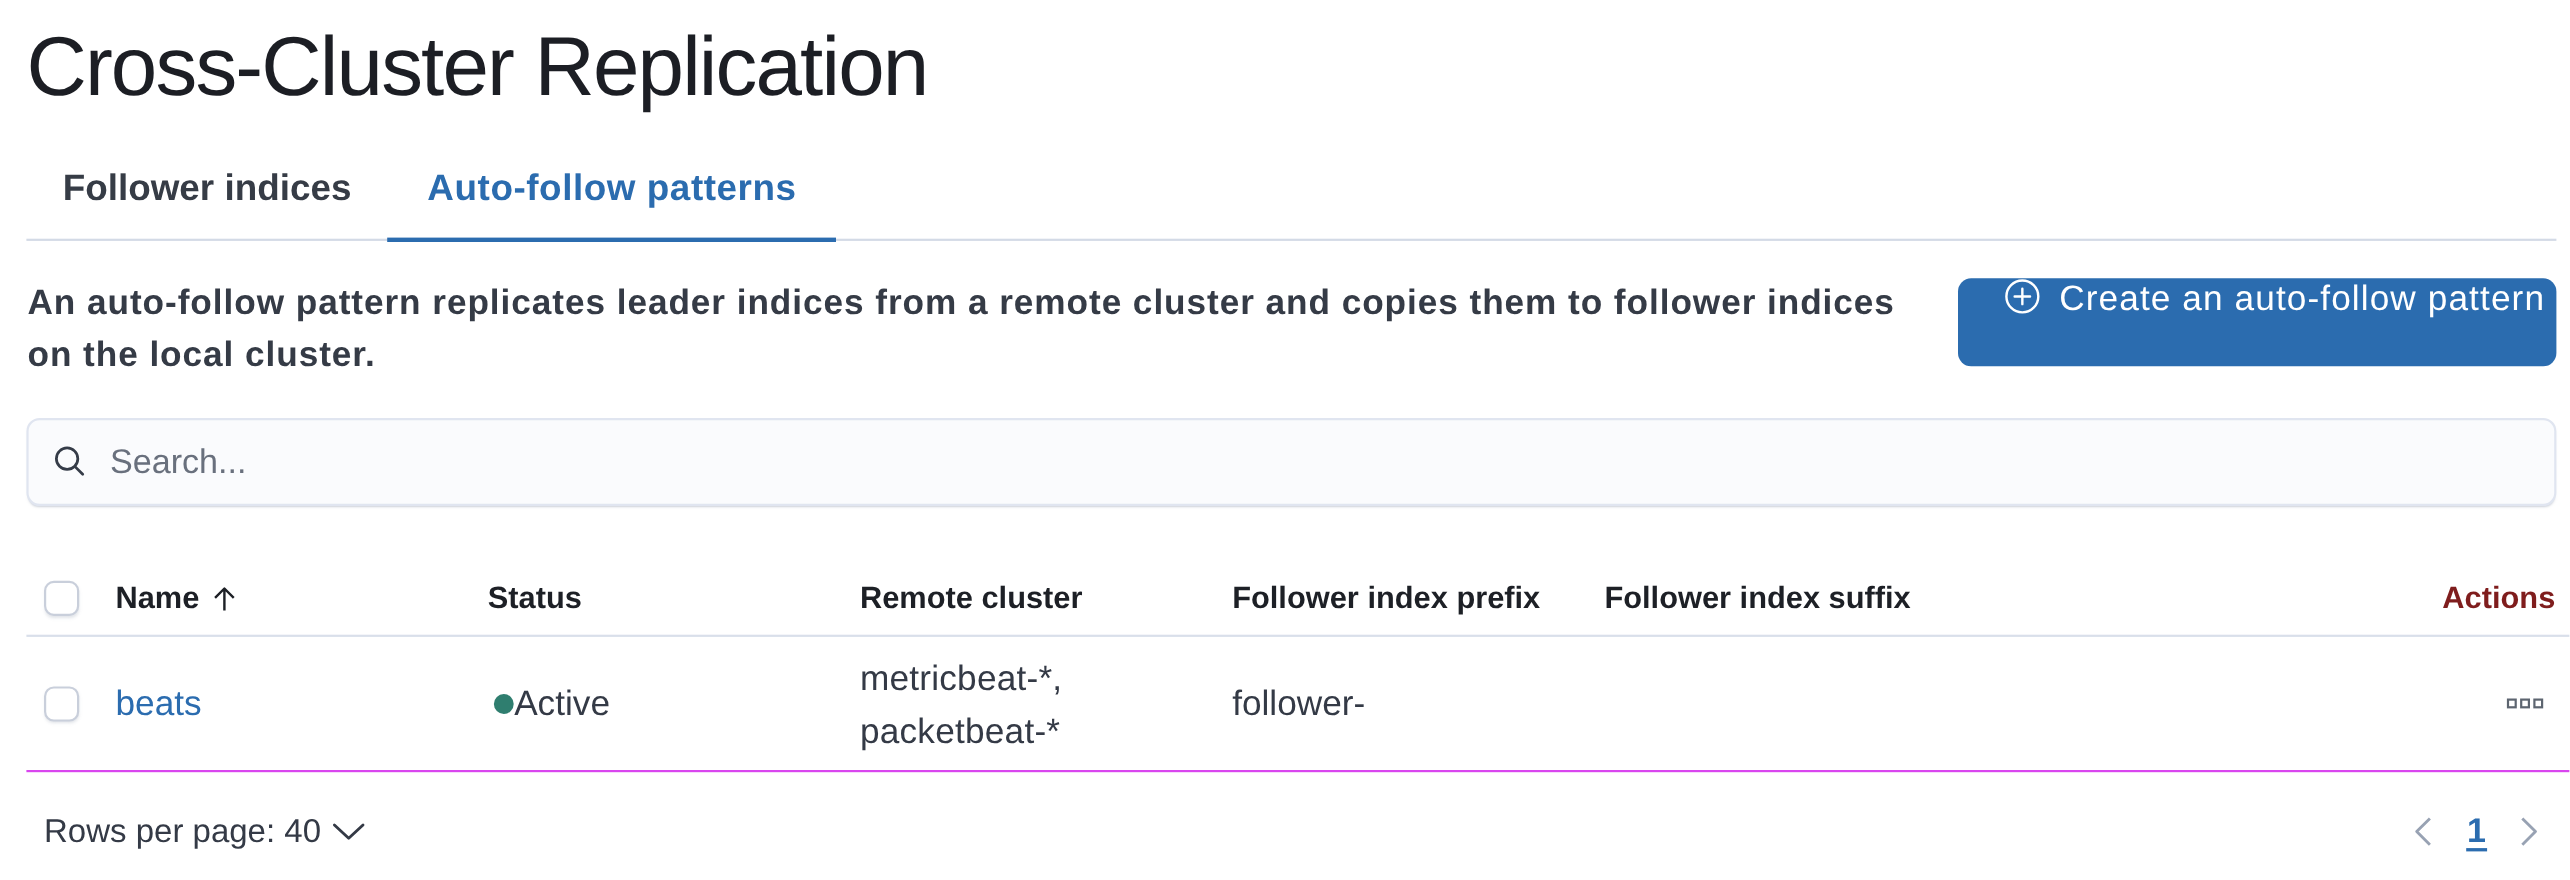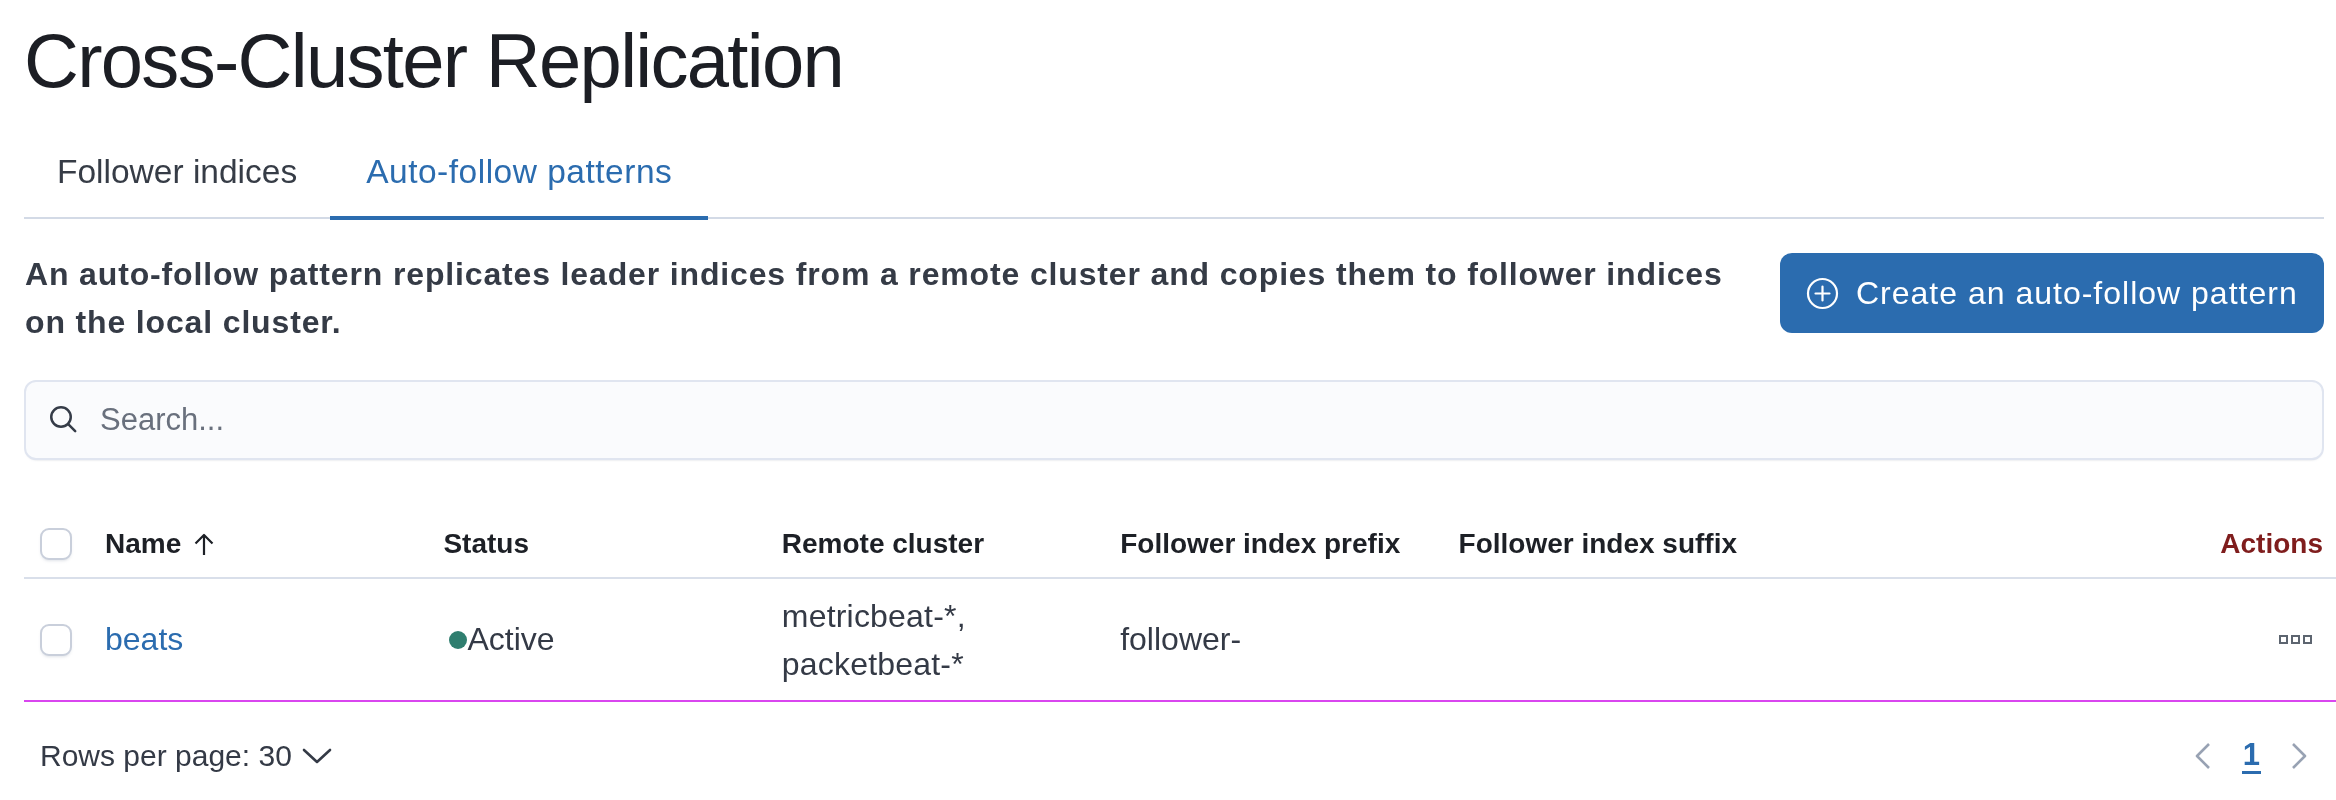--- a/index.html
+++ b/index.html
@@ -15,43 +15,43 @@
   }
 
   
   .tabs {
     position: absolute; left: 24px; right: 12px; top: 133px;
     display: flex; align-items: flex-end; height: 86px;
     border-bottom: 2px solid #d3dae6;
   }
   .tab {
     position: relative; padding: 0 33px 29px 33px;
-    font-size: 33.5px; line-height: 33.5px; color: #363c46; cursor: pointer;
+    font-size: 33.5px; line-height: 33.5px; color: #363c46; cursor: pointer; font-weight: bold;
   }
   .tab.active { padding: 0 36px 29px 36px; letter-spacing: 0.5px; }
   .tab.active { color: #2b6caf; }
 
   .tab.active::after {
     content: ""; position: absolute; left: 0; right: 0; bottom: -3px;
     height: 4px; background: #2b6caf;
   }
 
   
   .desc-row {
     position: absolute; left: 25px; right: 12px; top: 250px;
     display: flex; align-items: flex-start; justify-content: space-between;
   }
   .description {
     font-size: 32px; line-height: 48px; color: #353b46;
     max-width: 1730px; letter-spacing: 0.85px; font-weight: bold;
   }
   .create-btn {
     flex-shrink: 0;
-    display: flex; align-items: center; justify-content: flex-start;
-    width: 544px; height: 80px; margin-top: 3px; padding-left: 26px;
+    display: flex; justify-content: flex-start;
+    width: 544px; height: 80px; margin-top: 3px; padding-left: 42px;
     background: #2b6caf; color: #ffffff; border: none; border-radius: 12px;
     font-family: "Liberation Sans", sans-serif;
     font-size: 32px; cursor: pointer; gap: 17px; letter-spacing: 1.0px;
   }
   .create-btn svg { flex-shrink: 0; }
 
   
   .search-box {
     position: absolute; left: 24px; right: 12px; top: 380px; height: 80px;
     background: #fafbfd; border: 2px solid #e0e5f0; border-radius: 12px;
@@ -204,21 +204,21 @@
           <span class="sq"></span>
           <span class="sq"></span>
           <span class="sq"></span>
         </button>
       </div>
     </div>
   </div>
 
   <div class="footer">
     <button class="rows-per-page">
-      <span>Rows per page: 30</span>
+      <span>Rows per page: 40</span>
       <svg width="34" height="20" viewBox="0 0 34 20" fill="none">
         <path d="M4 4 L17 16 L30 4" stroke="#343a46" stroke-width="2.6" stroke-linecap="round" stroke-linejoin="round"></path>
       </svg>
     </button>
     <div class="pagination">
       <button class="page-prev">
         <svg width="16" height="28" viewBox="0 0 16 28" fill="none">
           <path d="M14 2 L2 14 L14 26" stroke="#98a2b3" stroke-width="2.6" stroke-linejoin="round"></path>
         </svg>
       </button>

